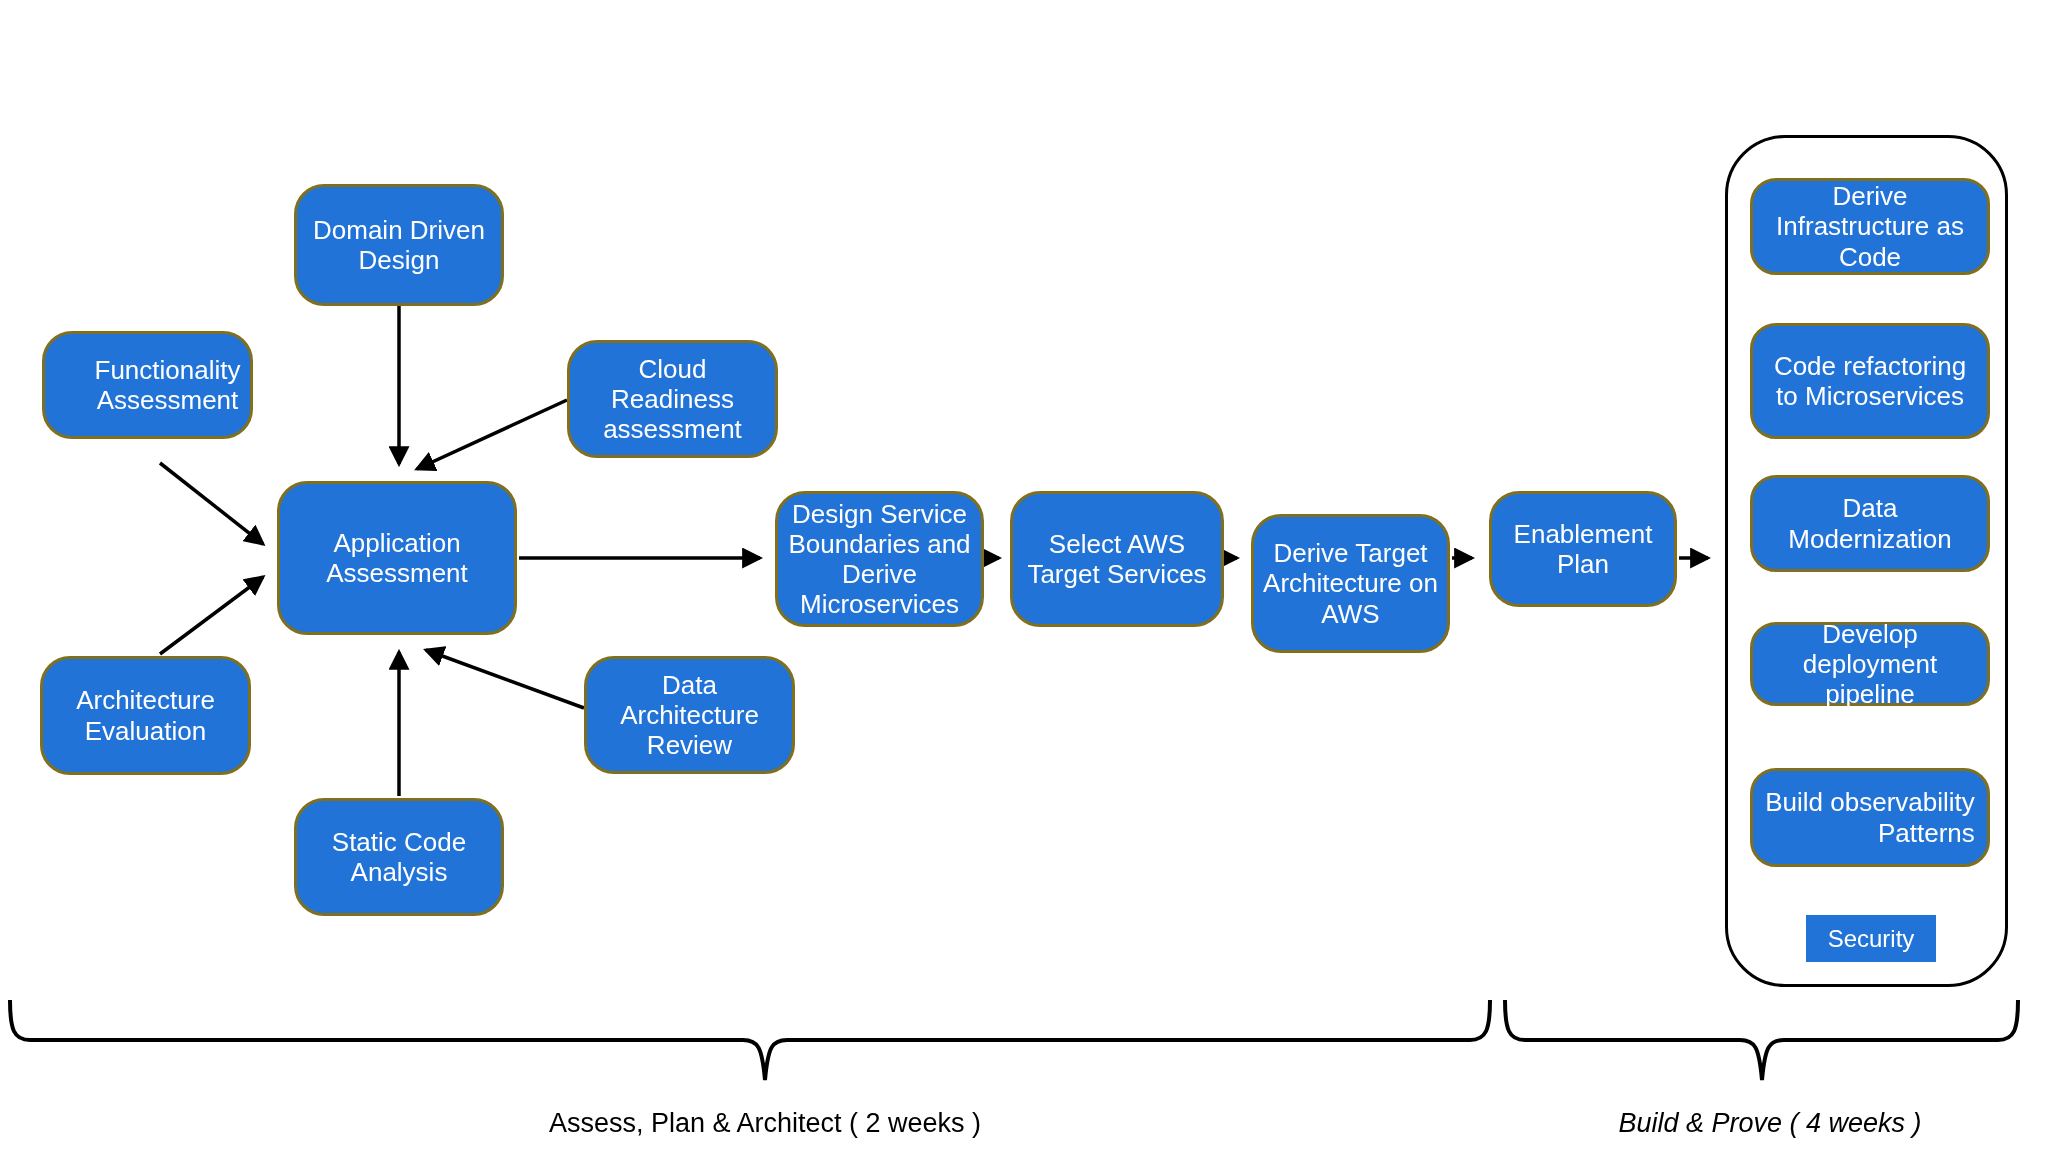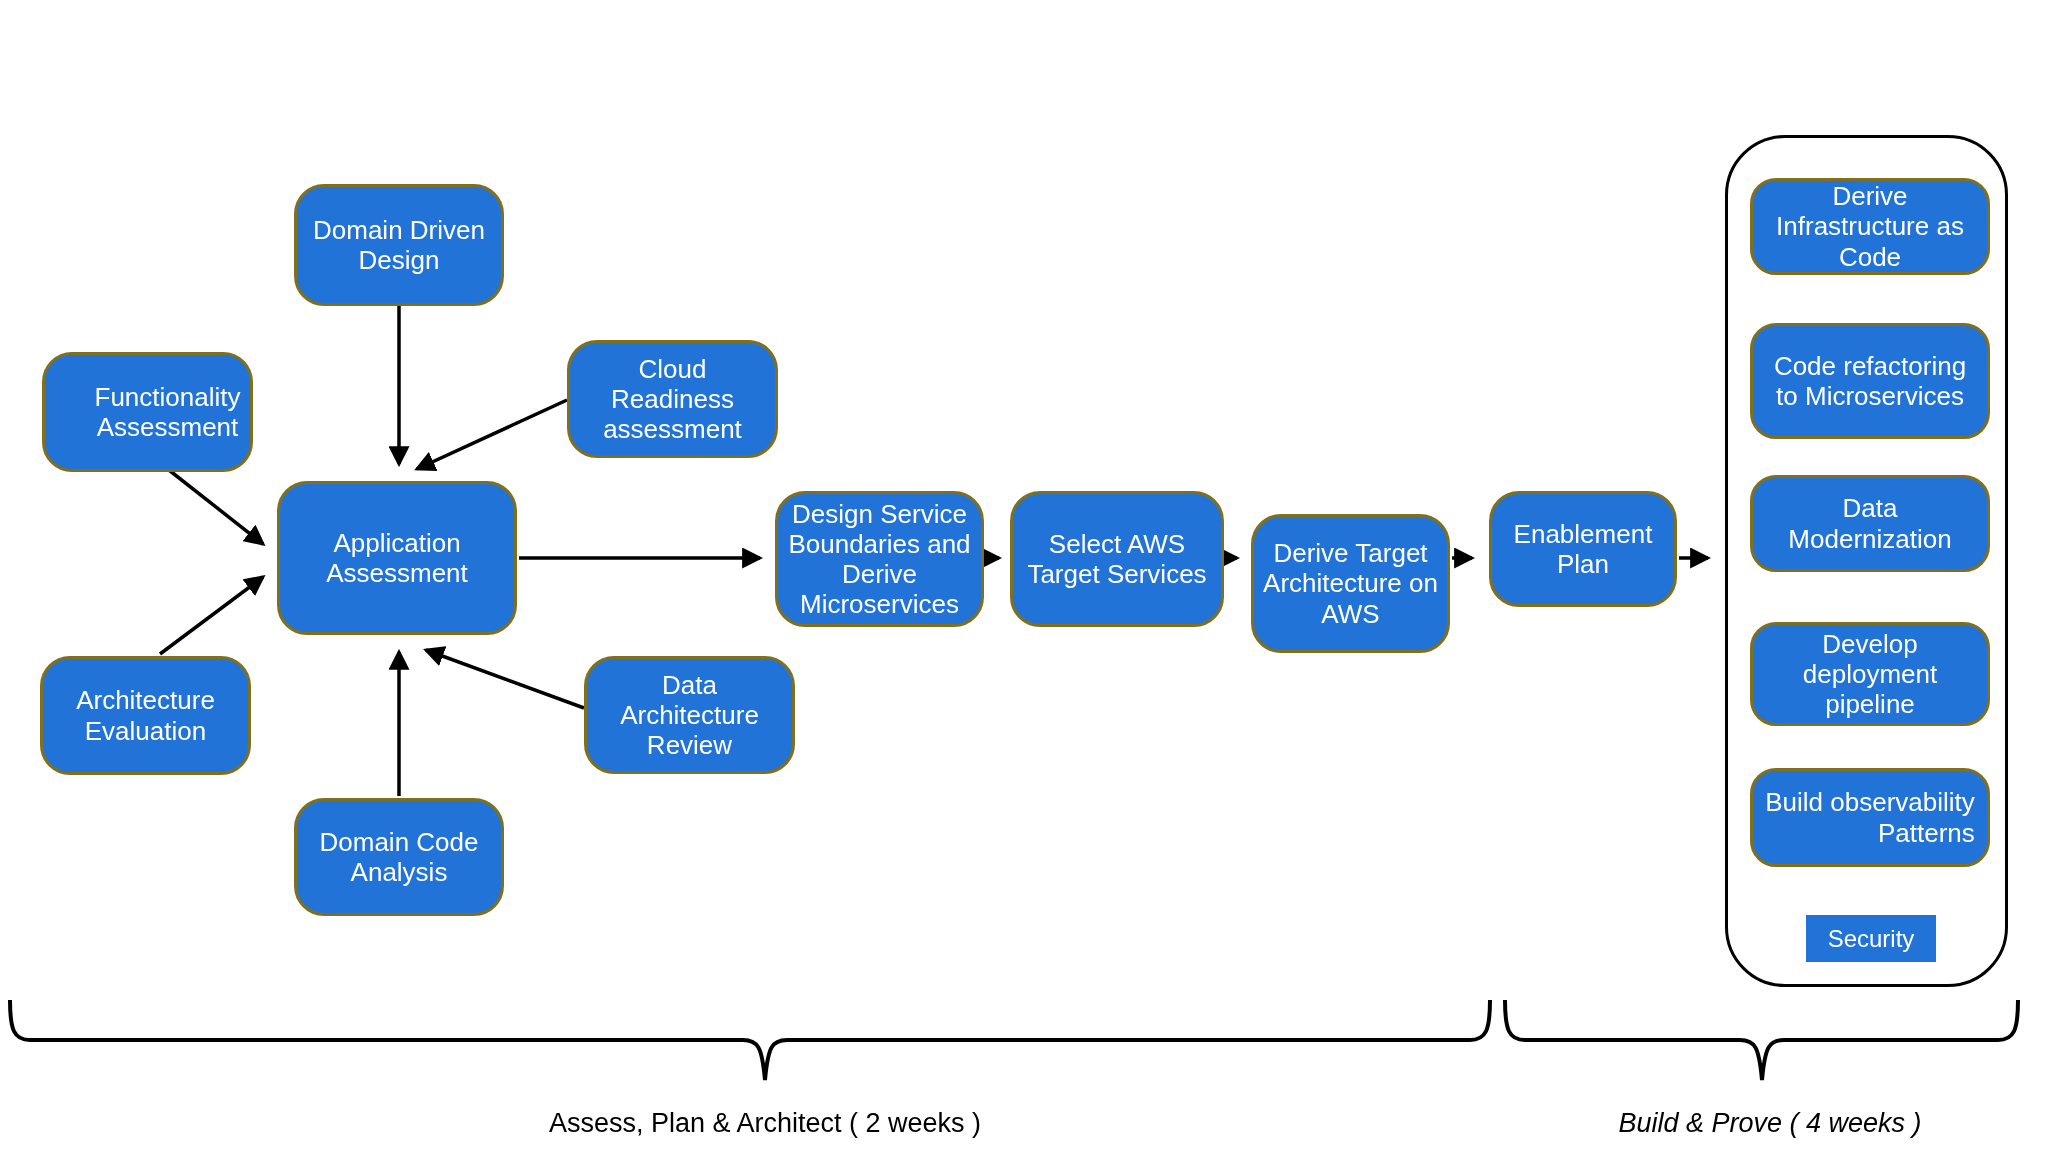--- a/index.html
+++ b/index.html
@@ -74,38 +74,38 @@
     <line class="connector" x1="519" y1="558" x2="760" y2="558" marker-end="url(#arrow)"></line>
     <line class="connector" x1="986" y1="558" x2="999" y2="558" marker-end="url(#arrow)"></line>
     <line class="connector" x1="1224" y1="558" x2="1237" y2="558" marker-end="url(#arrow)"></line>
     <line class="connector" x1="1452" y1="558" x2="1472" y2="558" marker-end="url(#arrow)"></line>
     <line class="connector" x1="1679" y1="558" x2="1708" y2="558" marker-end="url(#arrow)"></line>
 
     <path class="brace" d="M 10 1000 C 10 1030 14 1040 30 1040 L 743 1040 C 758 1040 762 1047 765 1080 C 768 1047 772 1040 787 1040 L 1470 1040 C 1486 1040 1490 1030 1490 1000"></path>
     <path class="brace" d="M 1505 1000 C 1505 1030 1509 1040 1525 1040 L 1740 1040 C 1755 1040 1759 1047 1762 1080 C 1765 1047 1769 1040 1784 1040 L 1998 1040 C 2014 1040 2018 1030 2018 1000"></path>
   </svg>
 
-  <div class="node" style="left:42px;top:352px;width:211px;height:120px;padding-left:48px;">Functionality
+  <div class="node" style="left:42px;top:331px;width:211px;height:108px;padding-left:48px;">Functionality
 Assessment</div>
 
   <div class="node" style="left:294px;top:184px;width:210px;height:122px;">Domain Driven
 Design</div>
 
   <div class="node" style="left:567px;top:340px;width:211px;height:118px;">Cloud
 Readiness
 assessment</div>
 
   <div class="node" style="left:40px;top:656px;width:211px;height:119px;">Architecture
 Evaluation</div>
 
   <div class="node" style="left:584px;top:656px;width:211px;height:118px;">Data
 Architecture
 Review</div>
 
-  <div class="node" style="left:294px;top:798px;width:210px;height:118px;">Domain Code
+  <div class="node" style="left:294px;top:798px;width:210px;height:118px;">Static Code
 Analysis</div>
 
   <div class="node" style="left:277px;top:481px;width:240px;height:154px;">Application
 Assessment</div>
 
   <div class="node" style="left:775px;top:491px;width:209px;height:136px;">Design Service
 Boundaries and
 Derive
 Microservices</div>
 
@@ -124,21 +124,21 @@
   <div class="node" style="left:1750px;top:178px;width:240px;height:97px;border-radius:26px;">Derive
 Infrastructure as
 Code</div>
 
   <div class="node" style="left:1750px;top:323px;width:240px;height:116px;border-radius:26px;">Code refactoring
 to Microservices</div>
 
   <div class="node" style="left:1750px;top:475px;width:240px;height:97px;border-radius:26px;">Data
 Modernization</div>
 
-  <div class="node" style="left:1750px;top:622px;width:240px;height:104px;border-radius:26px;">Develop
+  <div class="node" style="left:1750px;top:622px;width:240px;height:84px;border-radius:26px;">Develop
 deployment
 pipeline</div>
 
   <div class="node" style="left:1750px;top:768px;width:240px;height:99px;border-radius:26px;text-align:right;">Build observability
 Patterns</div>
 
   <div class="node-plain" style="left:1806px;top:915px;width:130px;height:47px;">Security</div>
 
   <div class="phase-label" style="left:765px;top:1108px;">Assess, Plan &amp; Architect ( 2 weeks )</div>
 

